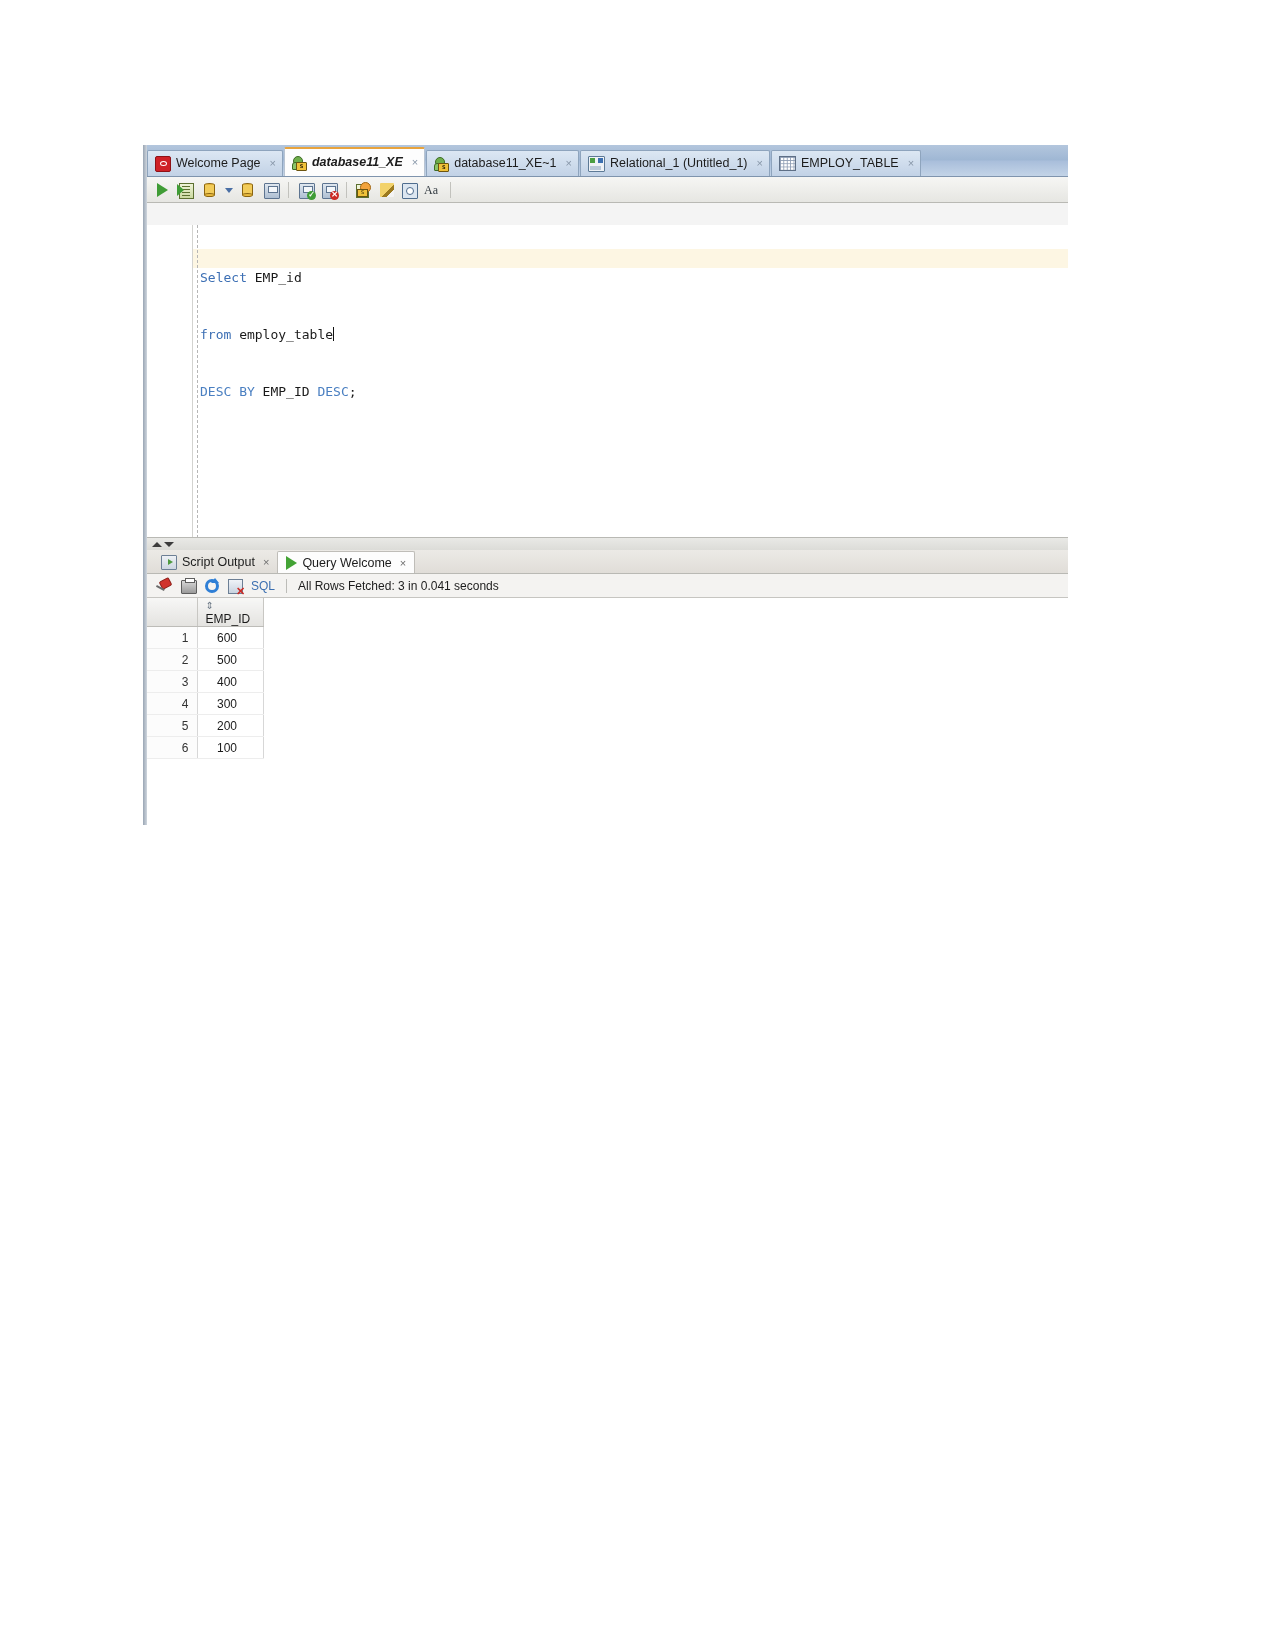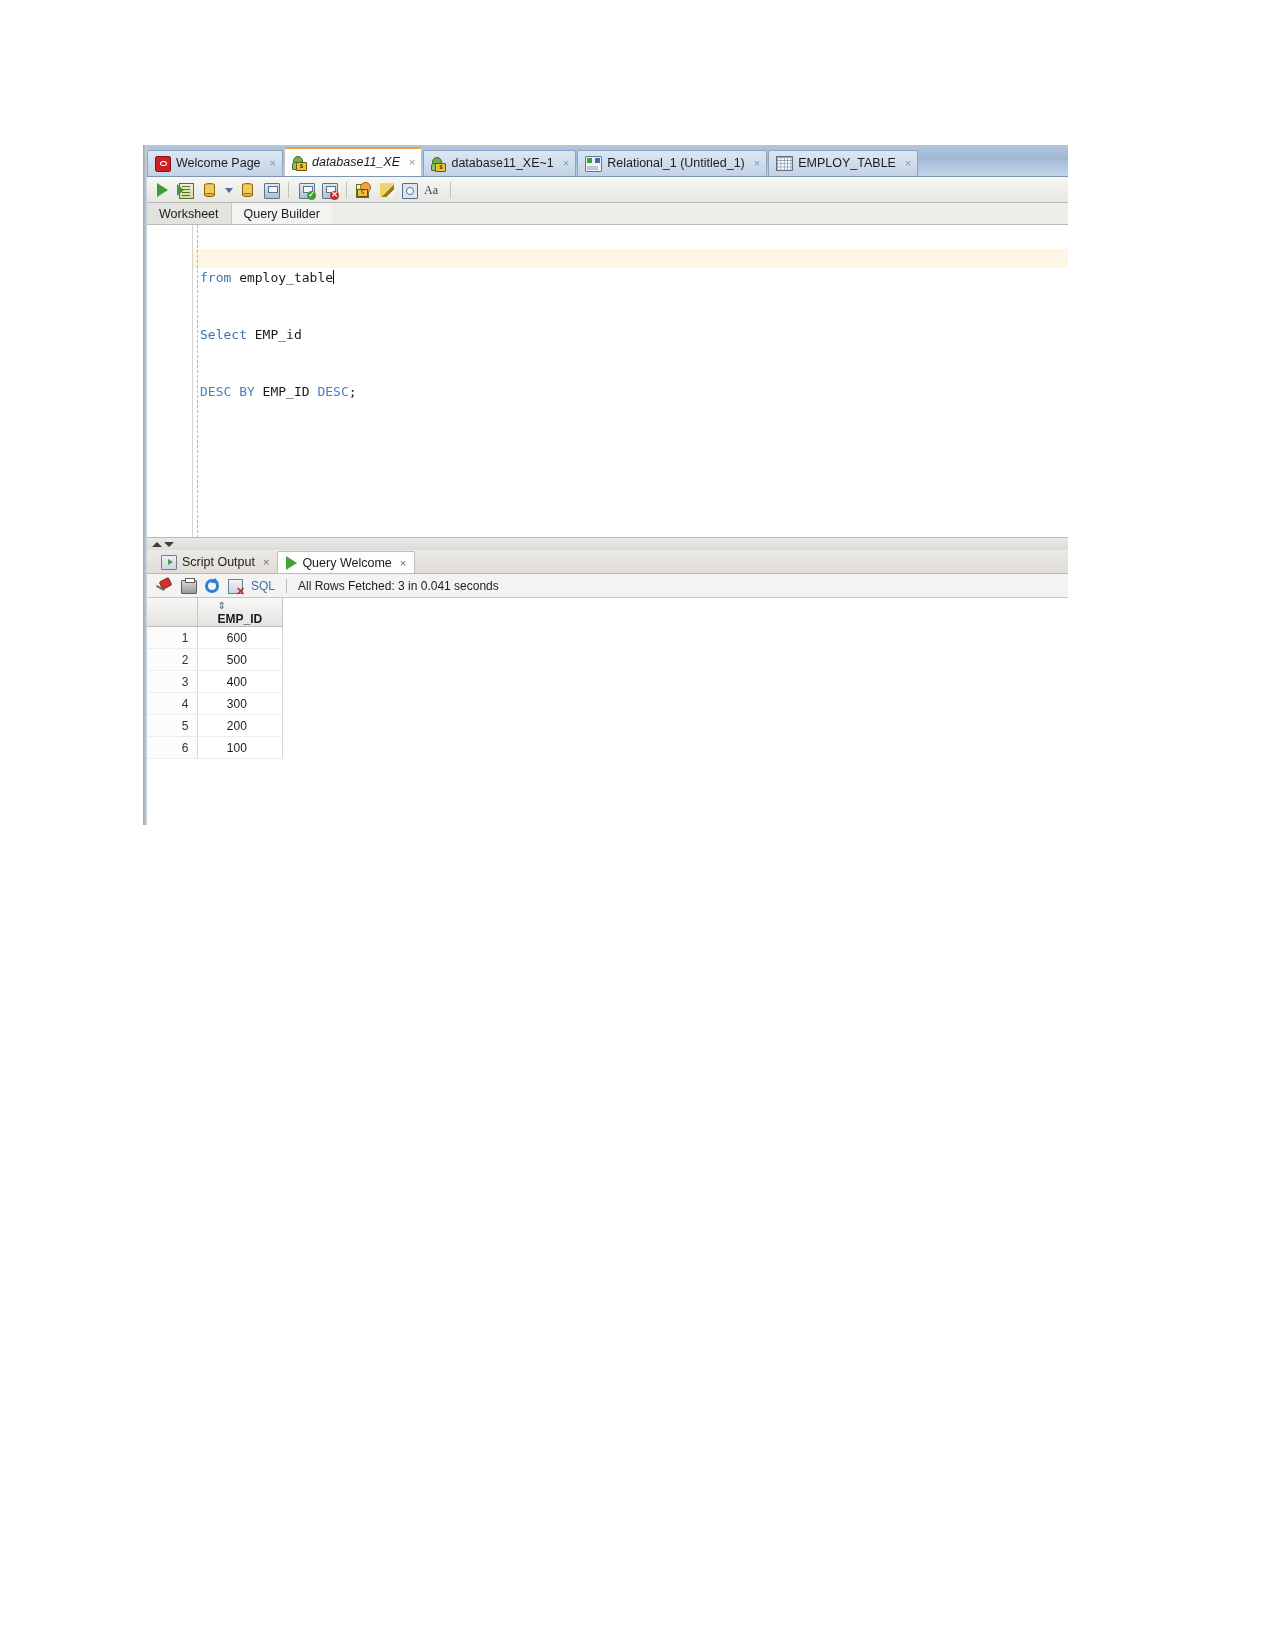--- a/index.html
+++ b/index.html
@@ -40,21 +40,21 @@
   }
   .tab .tab-close{
     font-size:11px;color:#8796a8;margin-left:4px;line-height:1;
   }
   .tab.active{
     background:#fdfdfd;
     border-color:#b8c4d2;
     height:29px;
     border-top:2px solid #e8a33d;
   }
-  .tab.active .tab-label{font-style:italic;font-weight:400;}
+  .tab.active .tab-label{font-style:italic;font-weight:700;}
   .tab-label{line-height:1;}
 
   
   .ico{width:15px;height:15px;position:relative;flex:0 0 auto;display:inline-block;}
   .ico-oracle{
     width:14px;height:14px;border-radius:2px;
     background:#cf2026;border:1px solid #8e1116;
     display:flex;align-items:center;justify-content:center;
   }
   .ico-oracle::after{
@@ -305,21 +305,21 @@
   }
   .grid table{border-collapse:collapse;}
   .grid th, .grid td{
     font-size:12px;color:#1a1a1a;
     border-right:1px solid #d7d7d7;border-bottom:1px solid #ededed;
     box-sizing:border-box;
   }
   .grid thead th{
     height:20px;background:linear-gradient(to bottom,#f7f7f6,#e4e3e0);
     border-bottom:1px solid #bdbcb8;border-right:1px solid #c8c7c3;
-    font-weight:bold;padding:0 20px;
+    font-weight:normal;padding:0 8px;
   }
   .grid th.rownum-h{width:50px;}
   .grid th.col-h{width:66px;text-align:left;}
   .grid td.rownum{width:50px;height:22px;text-align:right;padding-right:8px;background:#fcfcfc;color:#333;}
   .grid td.val{width:66px;height:22px;text-align:center;padding-right:7px;background:#fff;}
   .sortglyph{
     display:inline-block;width:8px;margin-right:3px;color:#6f7b88;font-size:10px;
     font-family:"DejaVu Sans",sans-serif;
   }
 </style>
@@ -423,36 +423,28 @@
         </span>
       <span class="tb">
           <span class="g-clock"></span>
         </span>
       <span class="tb">
           <span class="g-aa">Aa</span>
         </span>
       <span class="tb-sep"></span>
     </div>
 
-    <div class="wstabs">
-      <div class="wstab active">
-        <span>Worksheet</span>
-      </div>
-      <div class="wstab plain">
-        <span>Query Builder</span>
-      </div>
-    </div>
 
     <div class="editor">
       <div class="hl-cur-row"></div>
       <div class="gutter"></div>
       <div class="indent-guide"></div>
       <div class="code">
+        <div class="line"><span class="kw">Select</span><span class="pl"> EMP_id</span></div>
         <div class="line"><span class="kw">from</span><span class="pl"> employ_table</span><span class="caret"></span></div>
-        <div class="line"><span class="kw">Select</span><span class="pl"> EMP_id</span></div>
         <div class="line"><span class="kw-d">DESC BY</span><span class="pl"> EMP_ID </span><span class="kw-d">DESC</span><span class="pl">;</span></div>
       </div>
     </div>
 
     <div class="splitter">
       <span class="spl-up"></span>
       <span class="spl-dn"></span>
     </div>
 
     <div class="restabs">

